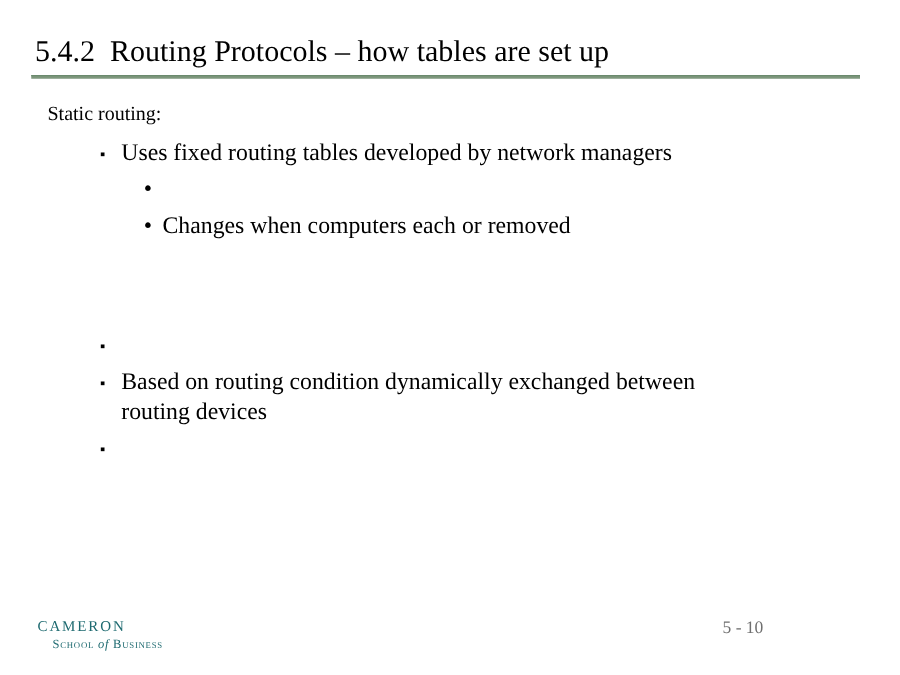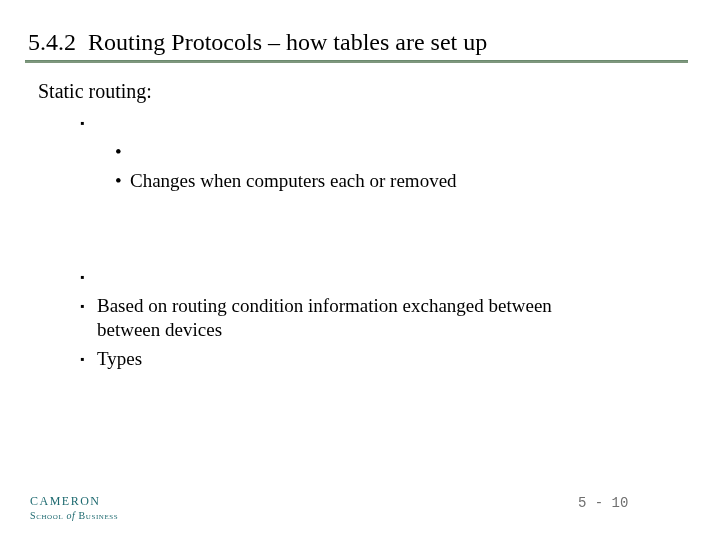--- a/index.html
+++ b/index.html
@@ -44,21 +44,21 @@
   .section {
     position: absolute;
     left: 38px;
     width: 650px;
   }
   .section-static  { top: 78px; }
   .section-dynamic { top: 259px; }
 
   .section-heading {
     margin: 0;
-    font-size: 20px;
+    font-size: 16px;
     font-weight: normal;
     line-height: 27px;
     color: #000000;
   }
 
   .bullets {
     list-style: none;
     margin: 6px 0 0 0;
     padding: 0;
     width: 558px;
@@ -104,72 +104,72 @@
     letter-spacing: 1.5px;
     color: #1E6A70;
   }
   .logo-sub {
     margin-top: 2px;
     font-size: 10px;
     line-height: 10px;
     letter-spacing: 0.6px;
     color: #1E6A70;
     font-variant: small-caps;
+    margin-left: 12px;
   }
   .logo-sub .of {
     font-style: italic;
     font-variant: normal;
   }
   .page-number {
     position: absolute;
     left: 578px;
     top: 495px;
     font-size: 14px;
     line-height: 16px;
     color: #6F6F6F;
-    font-family: Liberation Mono, monospace;
   }
 </style>
 </head>
 <body>
 
 <div class="slide">
 
   <h1 class="title">5.4.2  Routing Protocols – how tables are set up</h1>
 
   <div class="title-rule"></div>
 
   <section class="section section-static">
     <h2 class="section-heading">Static routing:</h2>
     <ul class="bullets">
       <li class="bullet lvl1">
         <span class="marker">▪</span>
+        <span class="bullet-text">Uses fixed routing tables developed by network managers</span>
       </li>
       <li class="bullet lvl2">
         <span class="marker">•</span>
       </li>
       <li class="bullet lvl2">
         <span class="marker">•</span>
         <span class="bullet-text">Changes when computers each or removed</span>
       </li>
     </ul>
   </section>
 
   <section class="section section-dynamic">
     <ul class="bullets">
       <li class="bullet lvl1">
         <span class="marker">▪</span>
       </li>
       <li class="bullet lvl1">
         <span class="marker">▪</span>
-        <span class="bullet-text">Based on routing condition information exchanged between between devices</span>
+        <span class="bullet-text">Based on routing condition dynamically exchanged between routing devices</span>
       </li>
       <li class="bullet lvl1">
         <span class="marker">▪</span>
-        <span class="bullet-text">Types</span>
       </li>
     </ul>
   </section>
 
   <div class="logo">
     <div class="logo-name">CAMERON</div>
     <div class="logo-sub"><span>School</span> <span class="of">of</span> <span>Business</span></div>
   </div>
 
   <div class="page-number">5 - 10</div>

